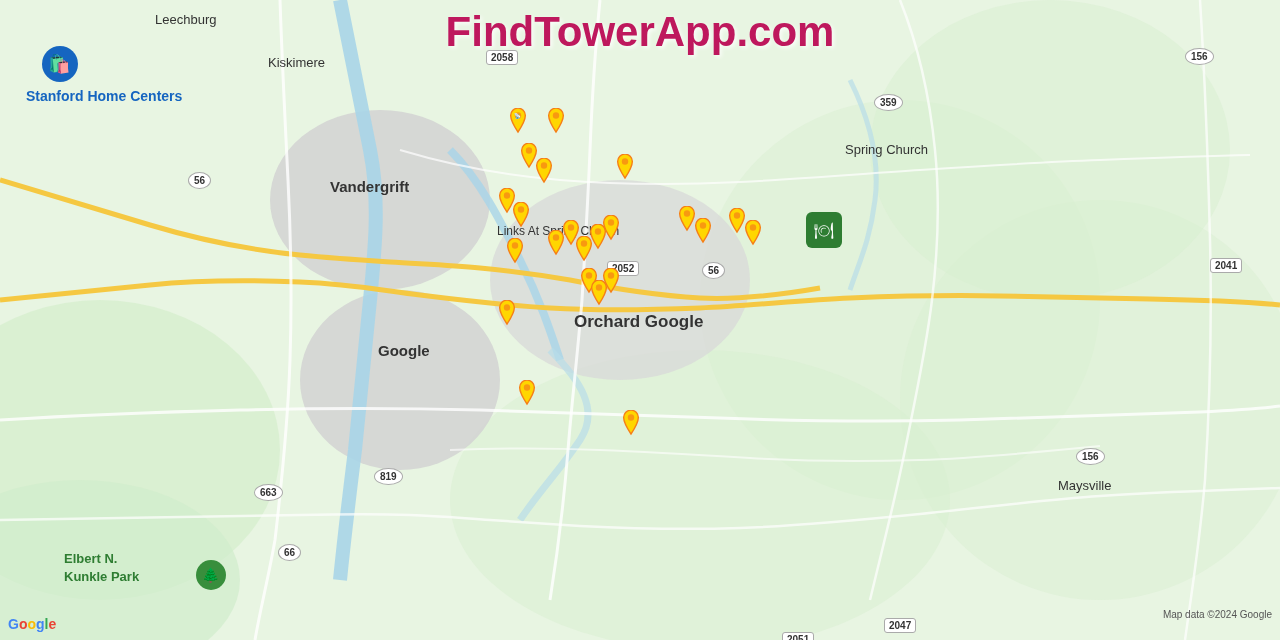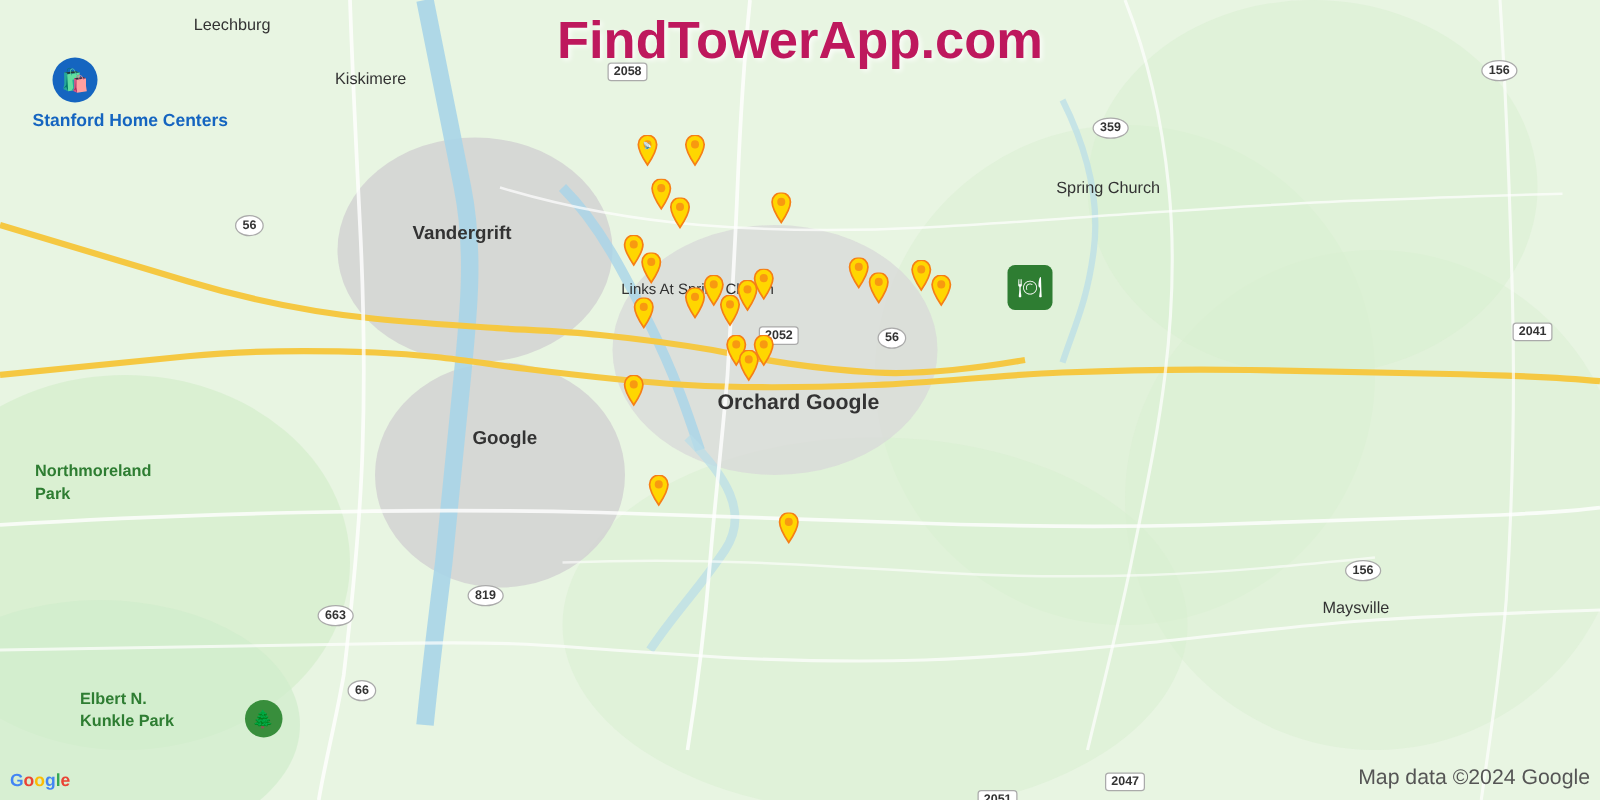--- a/index.html
+++ b/index.html
@@ -31,23 +31,23 @@
       color: #be185d;
       text-shadow: 2px 2px 4px rgba(255,255,255,0.8);
       white-space: nowrap;
       z-index: 10;
       pointer-events: none;
     }
 
     
     .map-attribution {
       position: absolute;
-      bottom: 8px;
+      bottom: 20px;
       right: 8px;
-      font-size: 17px;
+      font-size: 10px;
       color: #555;
       z-index: 10;
     }
 
     
     .google-logo {
       position: absolute;
       bottom: 8px;
       left: 8px;
       font-size: 14px;
@@ -214,21 +214,20 @@
 
   <div class="map-title">FindTowerApp.com</div>
 
   <div class="place-label" style="left: 155px; top: 12px;">Leechburg</div>
   <div class="place-label" style="left: 268px; top: 55px;">Kiskimere</div>
   <div class="place-label large" style="left: 330px; top: 178px;">Vandergrift</div>
   <div class="place-label large" style="left: 378px; top: 342px;">Google</div>
   <div class="place-label large" style="left: 574px; top: 312px; font-size:17px; font-weight:600;">Orchard Google</div>
   <div class="place-label" style="left: 845px; top: 142px;">Spring Church</div>
   <div class="place-label" style="left: 497px; top: 224px; font-size:12px;">Links At Spring Church</div>
-  <div class="place-label green" style="left: 28px; top: 368px; line-height:1.4;">Northmoreland<br>Park</div>
   <div class="place-label green" style="left: 32px; top: 550px; line-height:1.4;margin-left:32px;">Elbert N.<br>Kunkle Park</div>
   <div class="place-label" style="left: 1058px; top: 478px;">Maysville</div>
 
   <div class="road-badge" style="left: 486px; top: 50px;">2058</div>
   <div class="road-badge oval" style="left: 188px; top: 172px;">56</div>
   <div class="road-badge oval" style="left: 702px; top: 262px;">56</div>
   <div class="road-badge" style="left: 607px; top: 261px;">2052</div>
   <div class="road-badge oval" style="left: 874px; top: 94px;">359</div>
   <div class="road-badge oval" style="left: 1185px; top: 48px;">156</div>
   <div class="road-badge" style="left: 1186px; top: 258px; margin-left: 24px;">2041</div>

